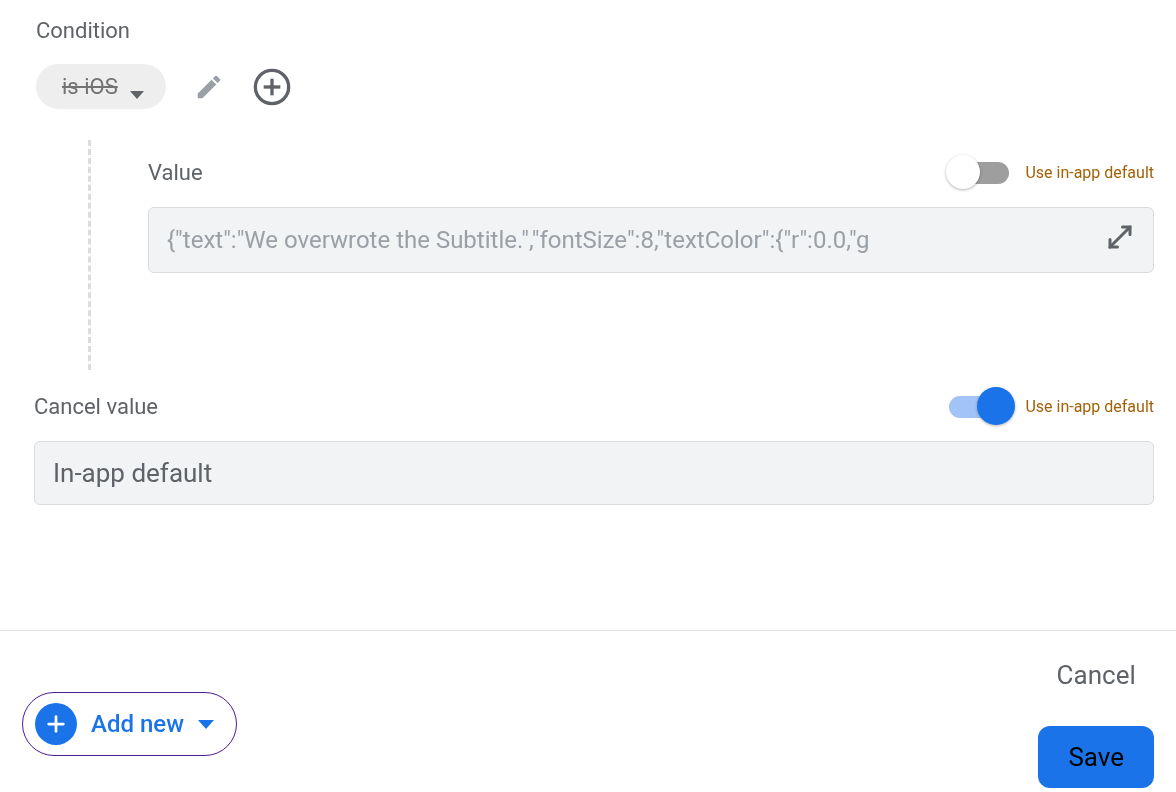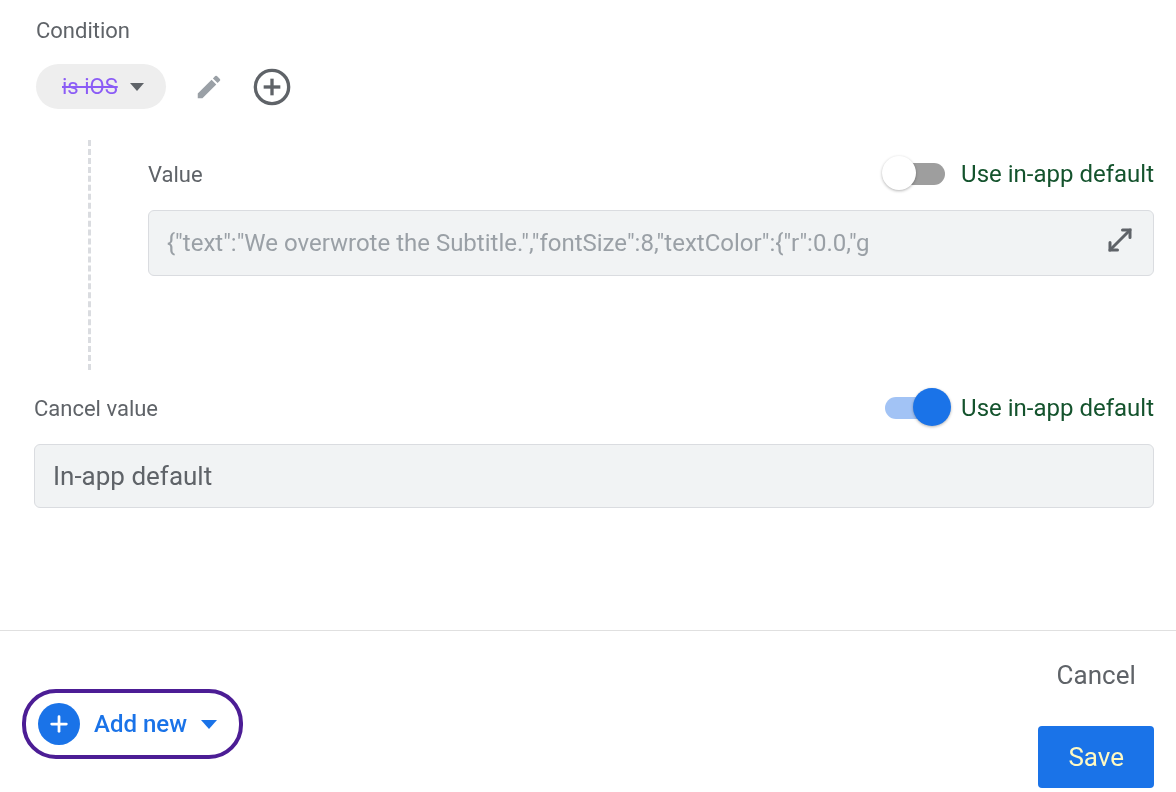--- a/index.html
+++ b/index.html
@@ -31,27 +31,27 @@
   .chip-row {
     position: absolute;
     left: 36px;
     top: 64px;
     display: flex;
     align-items: center;
     gap: 28px;
   }
   .chip {
     display: inline-flex;
-    align-items: center;
+    align-items: flex-end;
     gap: 12px;
     background: #eeeeee;
     border-radius: 28px;
     padding: 10px 22px 10px 26px;
     font-size: 22px;
-    color: #8b5cf6;
+    color: #737373;
     cursor: pointer;
   }
   .chip .chip-text { text-decoration: line-through; }
   .chip .caret {
     width: 0; height: 0;
     border-left: 7px solid transparent;
     border-right: 7px solid transparent;
     border-top: 8px solid #5f6368;
   }
   .icon-btn {
@@ -84,22 +84,22 @@
     align-items: center;
     justify-content: space-between;
     margin-bottom: 22px;
   }
   .toggle-area {
     display: flex;
     align-items: center;
     gap: 16px;
   }
   .toggle-label {
-    font-size: 24px;
-    color: #14532d;
+    font-size: 16px;
+    color: #a16207;
   }
 
   
   .switch {
     position: relative;
     width: 60px;
     height: 22px;
     border-radius: 11px;
     cursor: pointer;
   }
@@ -177,21 +177,21 @@
     left: 22px; right: 22px;
     top: 660px;
     display: flex;
     align-items: center;
     justify-content: space-between;
   }
   .add-new {
     display: inline-flex;
     align-items: center;
     gap: 14px;
-    border: 4px solid #4c1d95;
+    border: 1px solid #4c1d95;
     border-radius: 34px;
     padding: 10px 22px 10px 12px;
     cursor: pointer;
   }
   .add-new .plus-circle {
     width: 42px; height: 42px;
     border-radius: 50%;
     background: #1a73e8;
     display: flex; align-items: center; justify-content: center;
   }
@@ -212,24 +212,24 @@
     gap: 36px;
     flex-direction: column;
   }
   .btn-text {
     font-size: 26px;
     color: #5f6368;
     cursor: pointer;
   }
   .btn-primary {
     background: #1a73e8;
-    color: #fef9c3;
+    color: #000000;
     font-size: 26px;
     padding: 16px 30px;
-    border-radius: 4px;
+    border-radius: 12px;
     cursor: pointer;
   }
 </style>
 </head>
 <body>
 
 <div class="page">
 
   <div class="section-label condition-label">Condition</div>
 

